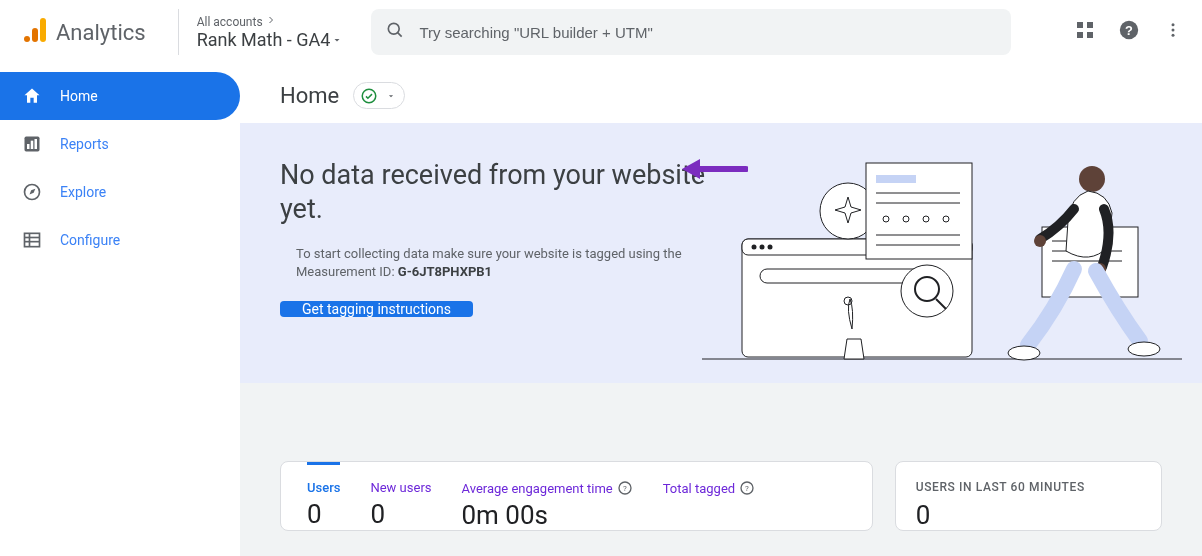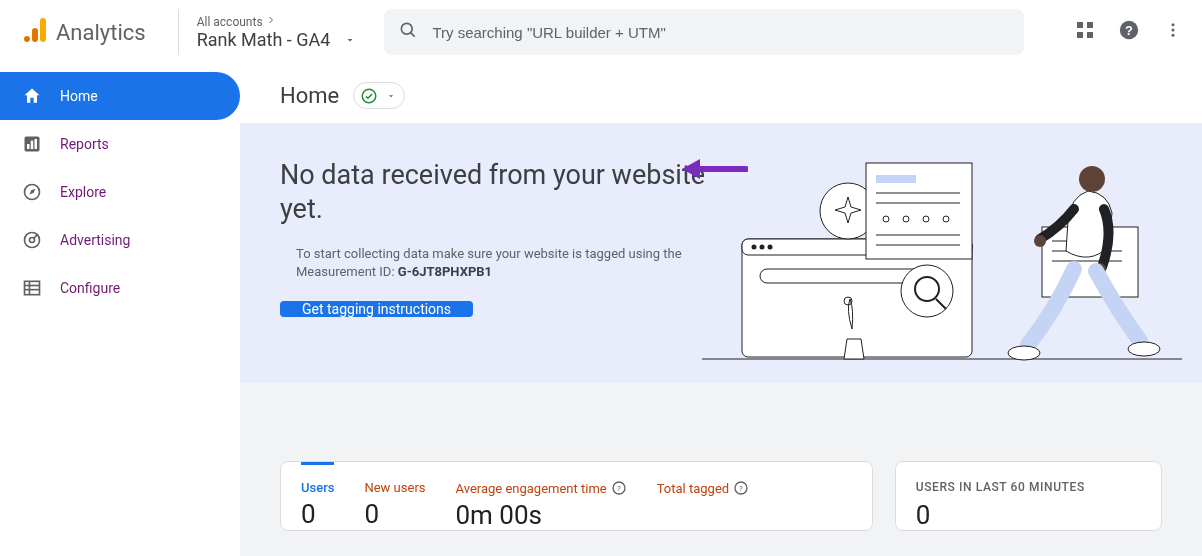--- a/index.html
+++ b/index.html
@@ -44,21 +44,21 @@
     color: #5f6368;
     display: flex;
     align-items: center;
     gap: 2px;
   }
   .acct-main {
     font-size: 18px;
     color: #3c4043;
     display: flex;
     align-items: center;
-    gap: 14px;
+    gap: 1px;
     font-weight: 400;
   }
   .search {
     flex: 1;
     max-width: 640px;
     margin-left: 16px;
     height: 46px;
     background: #f1f3f4;
     border-radius: 8px;
     display: flex;
@@ -93,21 +93,21 @@
     padding-top: 8px;
     background: #fff;
   }
   .nav-item {
     display: flex;
     align-items: center;
     gap: 18px;
     height: 48px;
     padding-left: 22px;
     font-size: 14px;
-    color: #701a75;
+    color: #3b82f6;
     border-top-right-radius: 24px;
     border-bottom-right-radius: 24px;
     cursor: pointer;
   }
   .nav-item.active {
     background: #1a73e8;
     color: #fff;
   }
   .nav-icon {
     width: 20px;
@@ -214,24 +214,24 @@
     display: flex;
     gap: 30px;
     flex-wrap: wrap;
   }
   .metric {
     display: flex;
     flex-direction: column;
     gap: 4px;
     padding-top: 6px;
   }
-  .metric.active { border-top: 3px solid #1a73e8; margin-top: -12px; padding-top: 15px; }
+  .metric.active { border-top: 3px solid #1a73e8; margin-top: -12px; padding-top: 15px; margin-left: 6px; }
   .metric-label {
     font-size: 13px;
-    color: #c2410c;
+    color: #6d28d9;
     display: flex;
     align-items: center;
     gap: 4px;
   }
   .metric.active .metric-label { color: #1a73e8; font-weight: 500; }
   .metric-value {
     font-size: 26px;
     color: #202124;
     font-weight: 400;
   }
@@ -341,30 +341,20 @@
       <span>Reports</span>
     </div>
     <div class="nav-item">
       <span class="nav-icon">
         <svg width="20" height="20" viewBox="0 0 24 24">
             <circle cx="12" cy="12" r="9" fill="none" stroke="#5f6368" stroke-width="2"></circle>
             <path d="M9 15l2-5 5-2-2 5z" fill="#5f6368"></path>
           </svg>
       </span>
       <span>Explore</span>
-    </div>
-    <div class="nav-item">
-      <span class="nav-icon">
-        <svg width="20" height="20" viewBox="0 0 24 24">
-            <circle cx="12" cy="12" r="9" fill="none" stroke="#5f6368" stroke-width="2"></circle>
-            <circle cx="12" cy="12" r="3" fill="none" stroke="#5f6368" stroke-width="2"></circle>
-            <path d="M14 10l5-5" stroke="#5f6368" stroke-width="2"></path>
-          </svg>
-      </span>
-      <span>Advertising</span>
     </div>
     <div class="nav-item">
       <span class="nav-icon">
         <svg width="20" height="20" viewBox="0 0 24 24">
             <rect x="3" y="4" width="18" height="16" fill="none" stroke="#5f6368" stroke-width="2"></rect>
             <line x1="3" y1="9" x2="21" y2="9" stroke="#5f6368" stroke-width="2"></line>
             <line x1="3" y1="14" x2="21" y2="14" stroke="#5f6368" stroke-width="2"></line>
             <line x1="9" y1="4" x2="9" y2="20" stroke="#5f6368" stroke-width="2"></line>
           </svg>
       </span>

